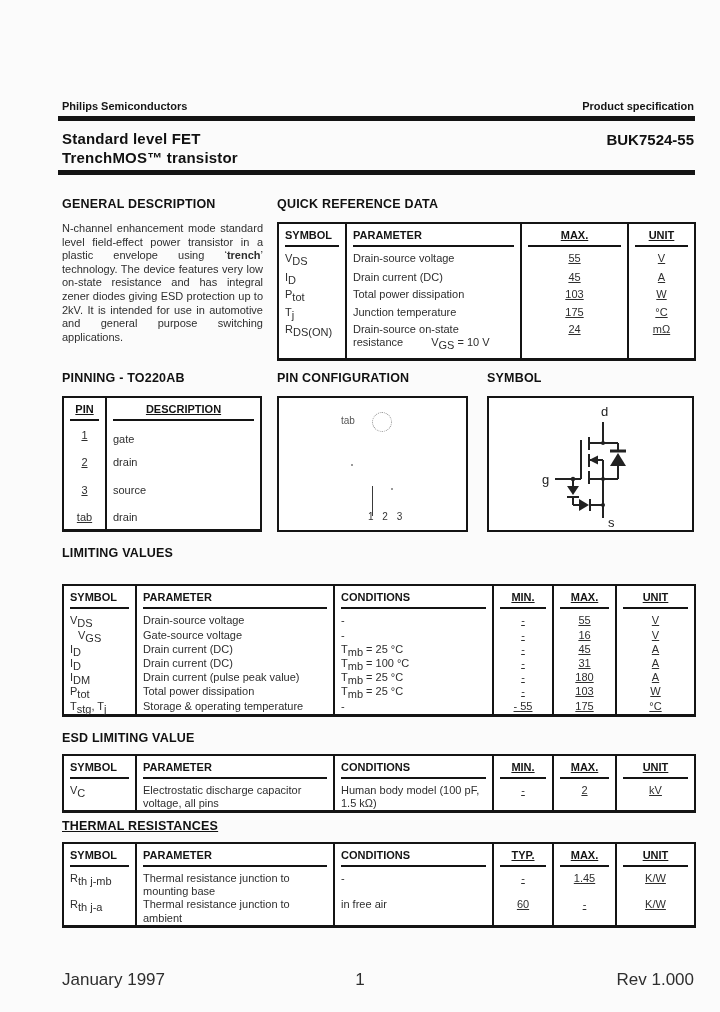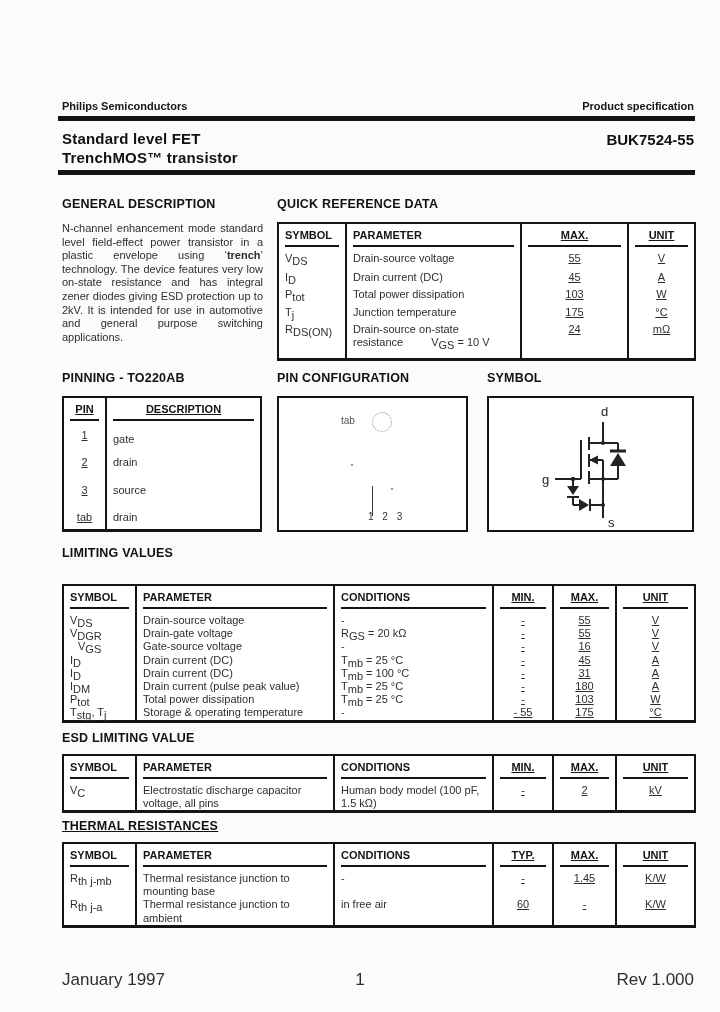--- a/index.html
+++ b/index.html
@@ -249,28 +249,20 @@
     <tbody>
       <tr>
         <td>V<sub>DS</sub></td>
         <td class="vdiv">Drain-source voltage</td>
         <td class="vdiv">-</td>
         <td class="vdiv c">-</td>
         <td class="vdiv c">55</td>
         <td class="vdiv c">V</td>
       </tr>
       <tr>
-        <td>V<sub>DGR</sub></td>
-        <td class="vdiv">Drain-gate voltage</td>
-        <td class="vdiv">R<sub>GS</sub> = 20 kΩ</td>
-        <td class="vdiv c">-</td>
-        <td class="vdiv c">55</td>
-        <td class="vdiv c">V</td>
-      </tr>
-      <tr>
         <td class="sym-indent">V<sub>GS</sub></td>
         <td class="vdiv">Gate-source voltage</td>
         <td class="vdiv">-</td>
         <td class="vdiv c">-</td>
         <td class="vdiv c">16</td>
         <td class="vdiv c">V</td>
       </tr>
       <tr>
         <td>I<sub>D</sub></td>
         <td class="vdiv">Drain current (DC)</td>

